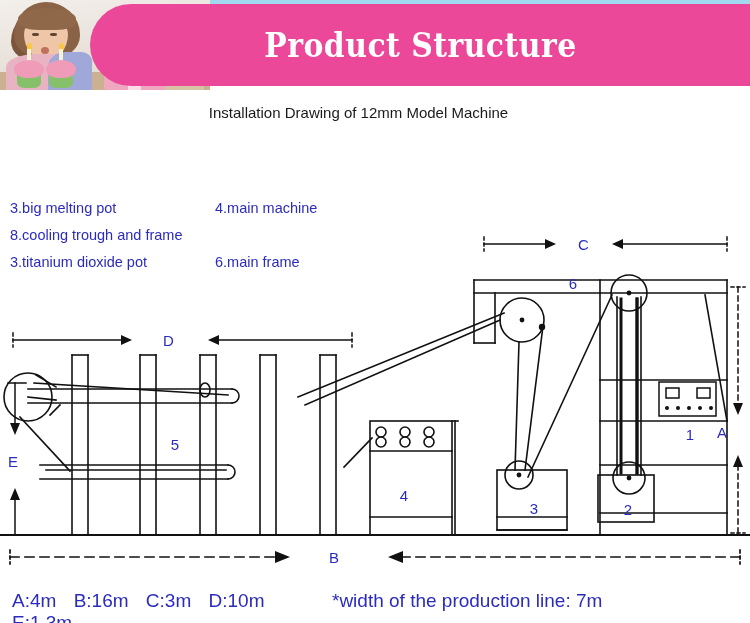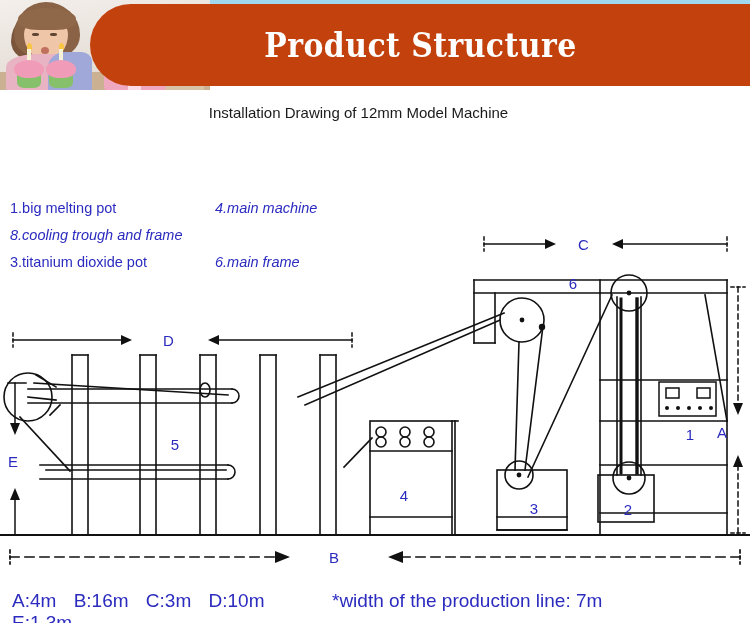--- a/index.html
+++ b/index.html
@@ -130,21 +130,21 @@
   .ph-bag {
     left: 158px; top: 40px; width: 46px; height: 50px;
     background: #d9c3a6;
   }
 
   #banner {
     position: absolute;
     left: 90px; top: 4px;
     width: 660px;
     height: 82px;
-    background: #c2410c;
+    background: #ec4899;
     border-radius: 42px 0 0 42px;
     display: flex;
     align-items: center;
     justify-content: center;
   }
   #banner-title {
     color: #ffffff;
     font-family: "DejaVu Serif", serif;
     font-weight: bold;
     font-size: 34px;
@@ -169,21 +169,21 @@
     left: 10px; top: 200px;
     width: 430px;
     color: #2b2bbf;
     font-size: 14.5px;
   }
   .legend-row {
     display: flex;
     margin-bottom: 11px;
   }
   .legend-col-a { width: 205px; }
-  .legend-col-b { width: 225px; font-style: italic; }
+  .legend-col-b { width: 225px; }
 
   
   #diagram {
     position: absolute;
     left: 0; top: 225px;
     width: 750px;
     height: 350px;
   }
   #diagram svg { display: block; }
 
@@ -250,21 +250,21 @@
 
   <div id="banner">
     <div id="banner-title">Product Structure</div>
   </div>
 </div>
 
 <div id="subtitle">Installation Drawing of 12mm Model Machine</div>
 
 <div id="legend">
   <div class="legend-row">
-    <div class="legend-col-a">1.big melting pot</div>
+    <div class="legend-col-a">3.big melting pot</div>
     <div class="legend-col-b">4.main machine</div>
   </div>
   <div class="legend-row">
     <div class="legend-col-b">8.cooling trough and frame</div>
   </div>
   <div class="legend-row">
     <div class="legend-col-a">3.titanium dioxide pot</div>
     <div class="legend-col-b">6.main frame</div>
   </div>
 </div>

